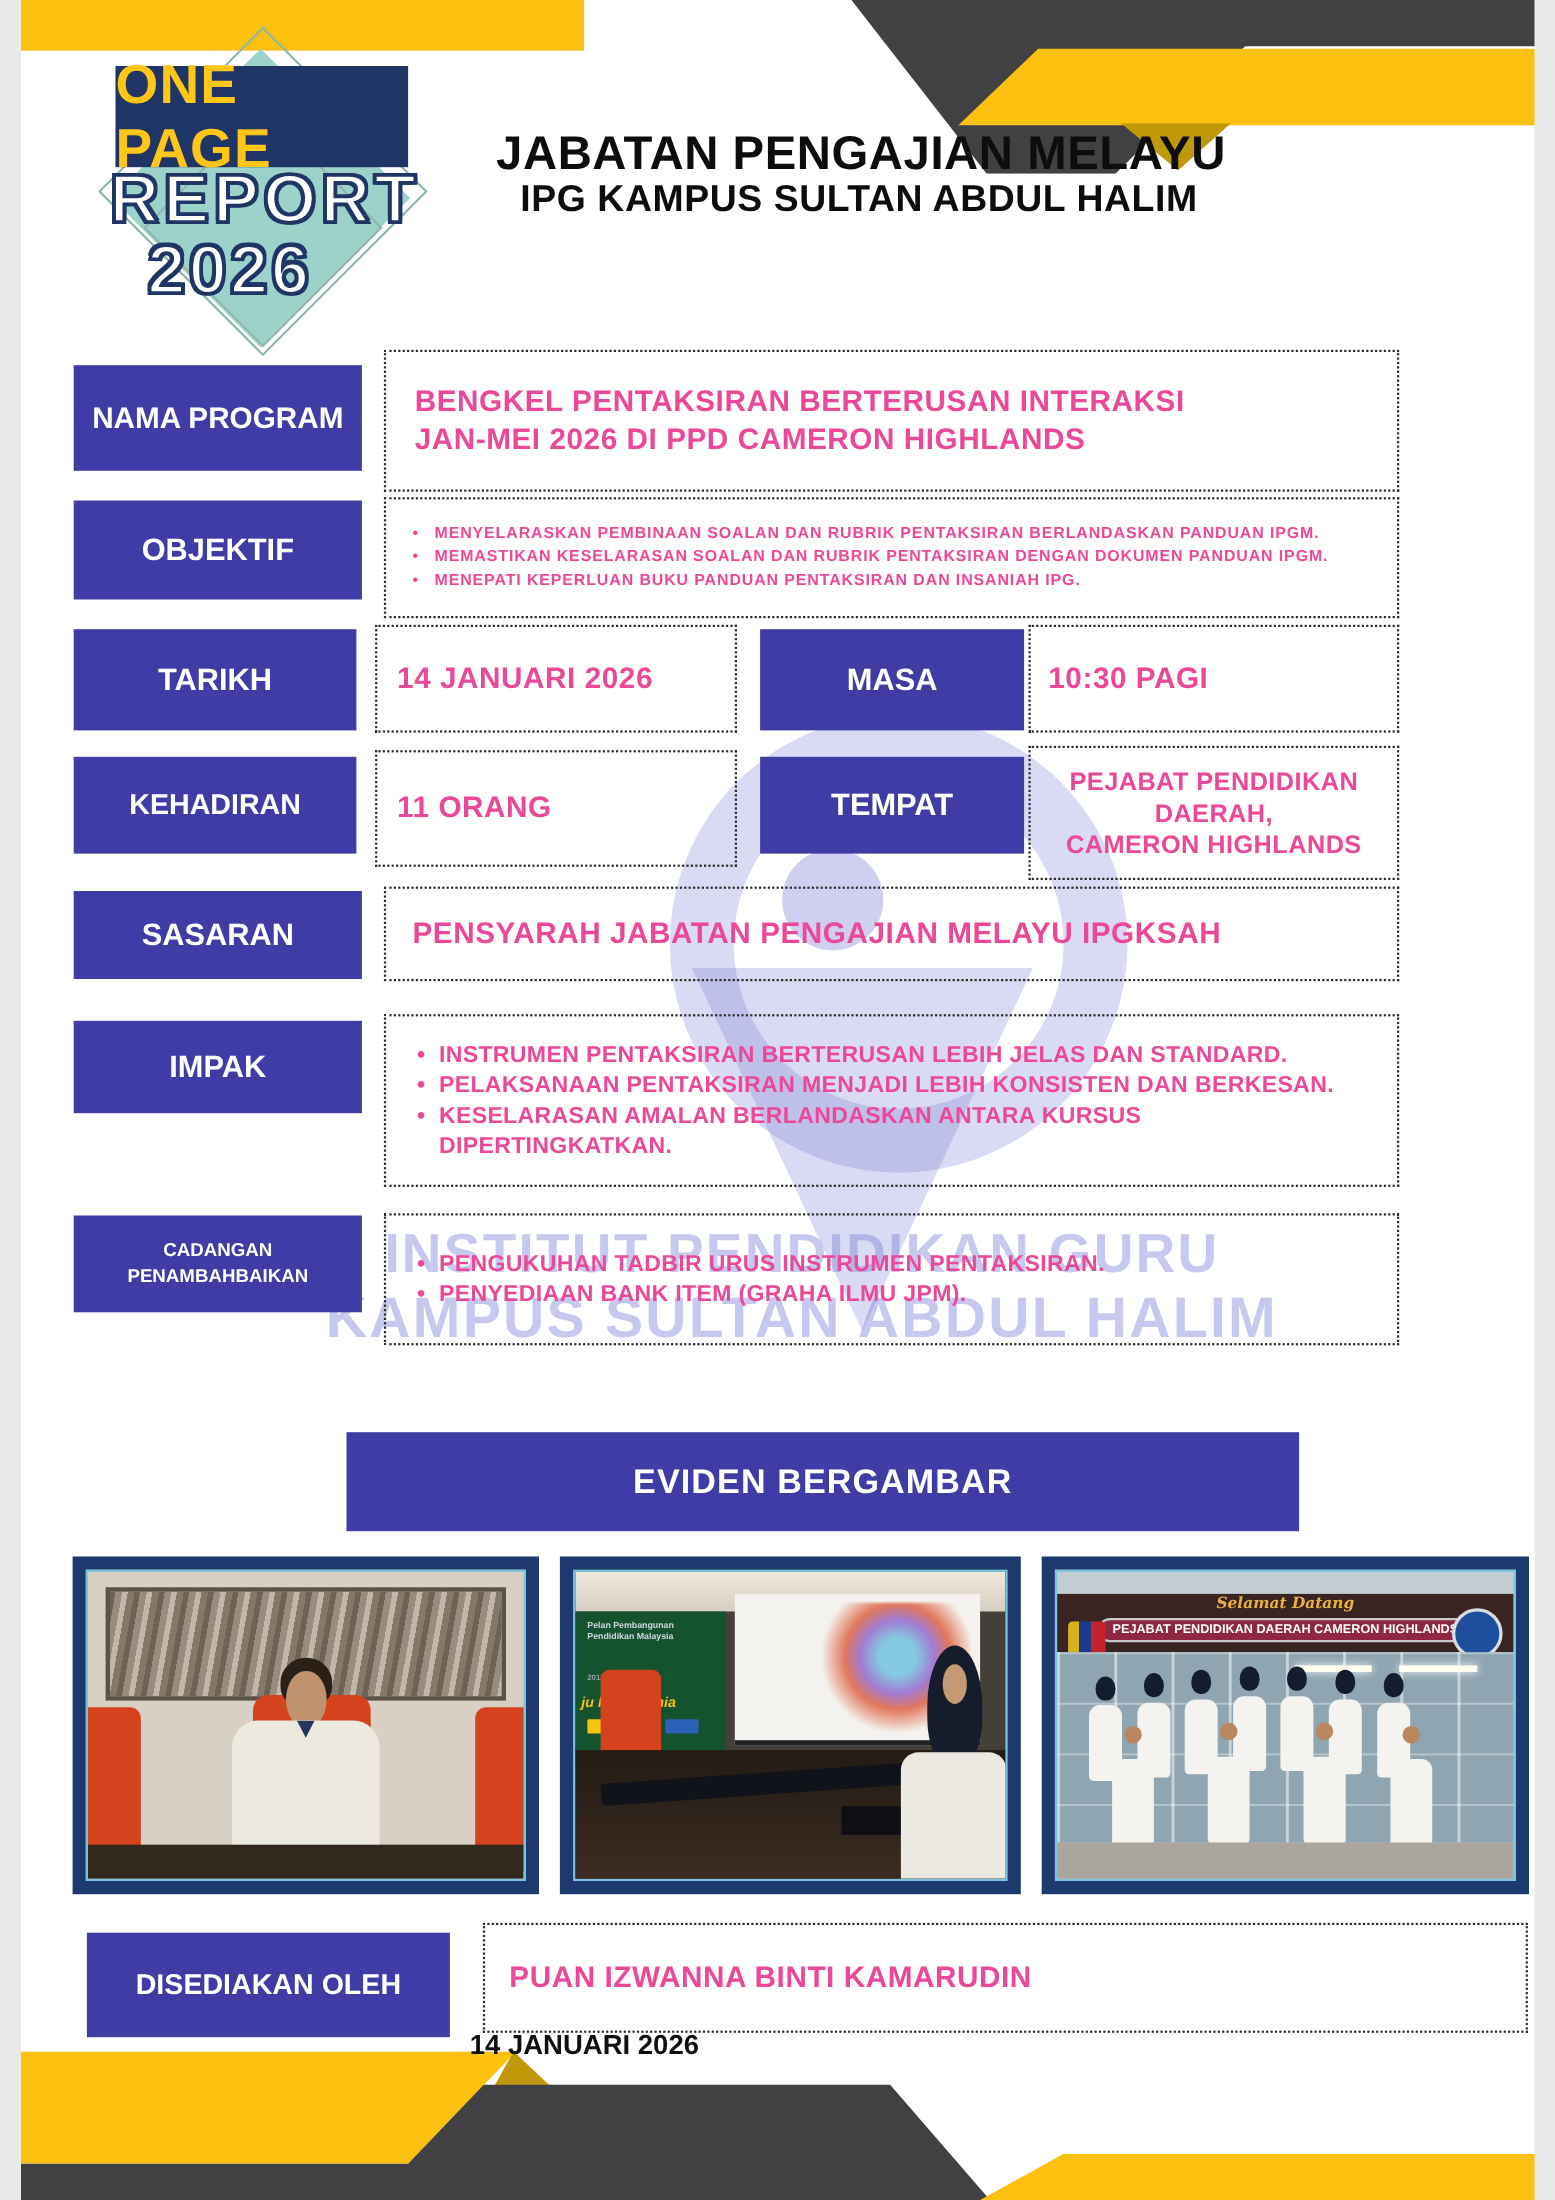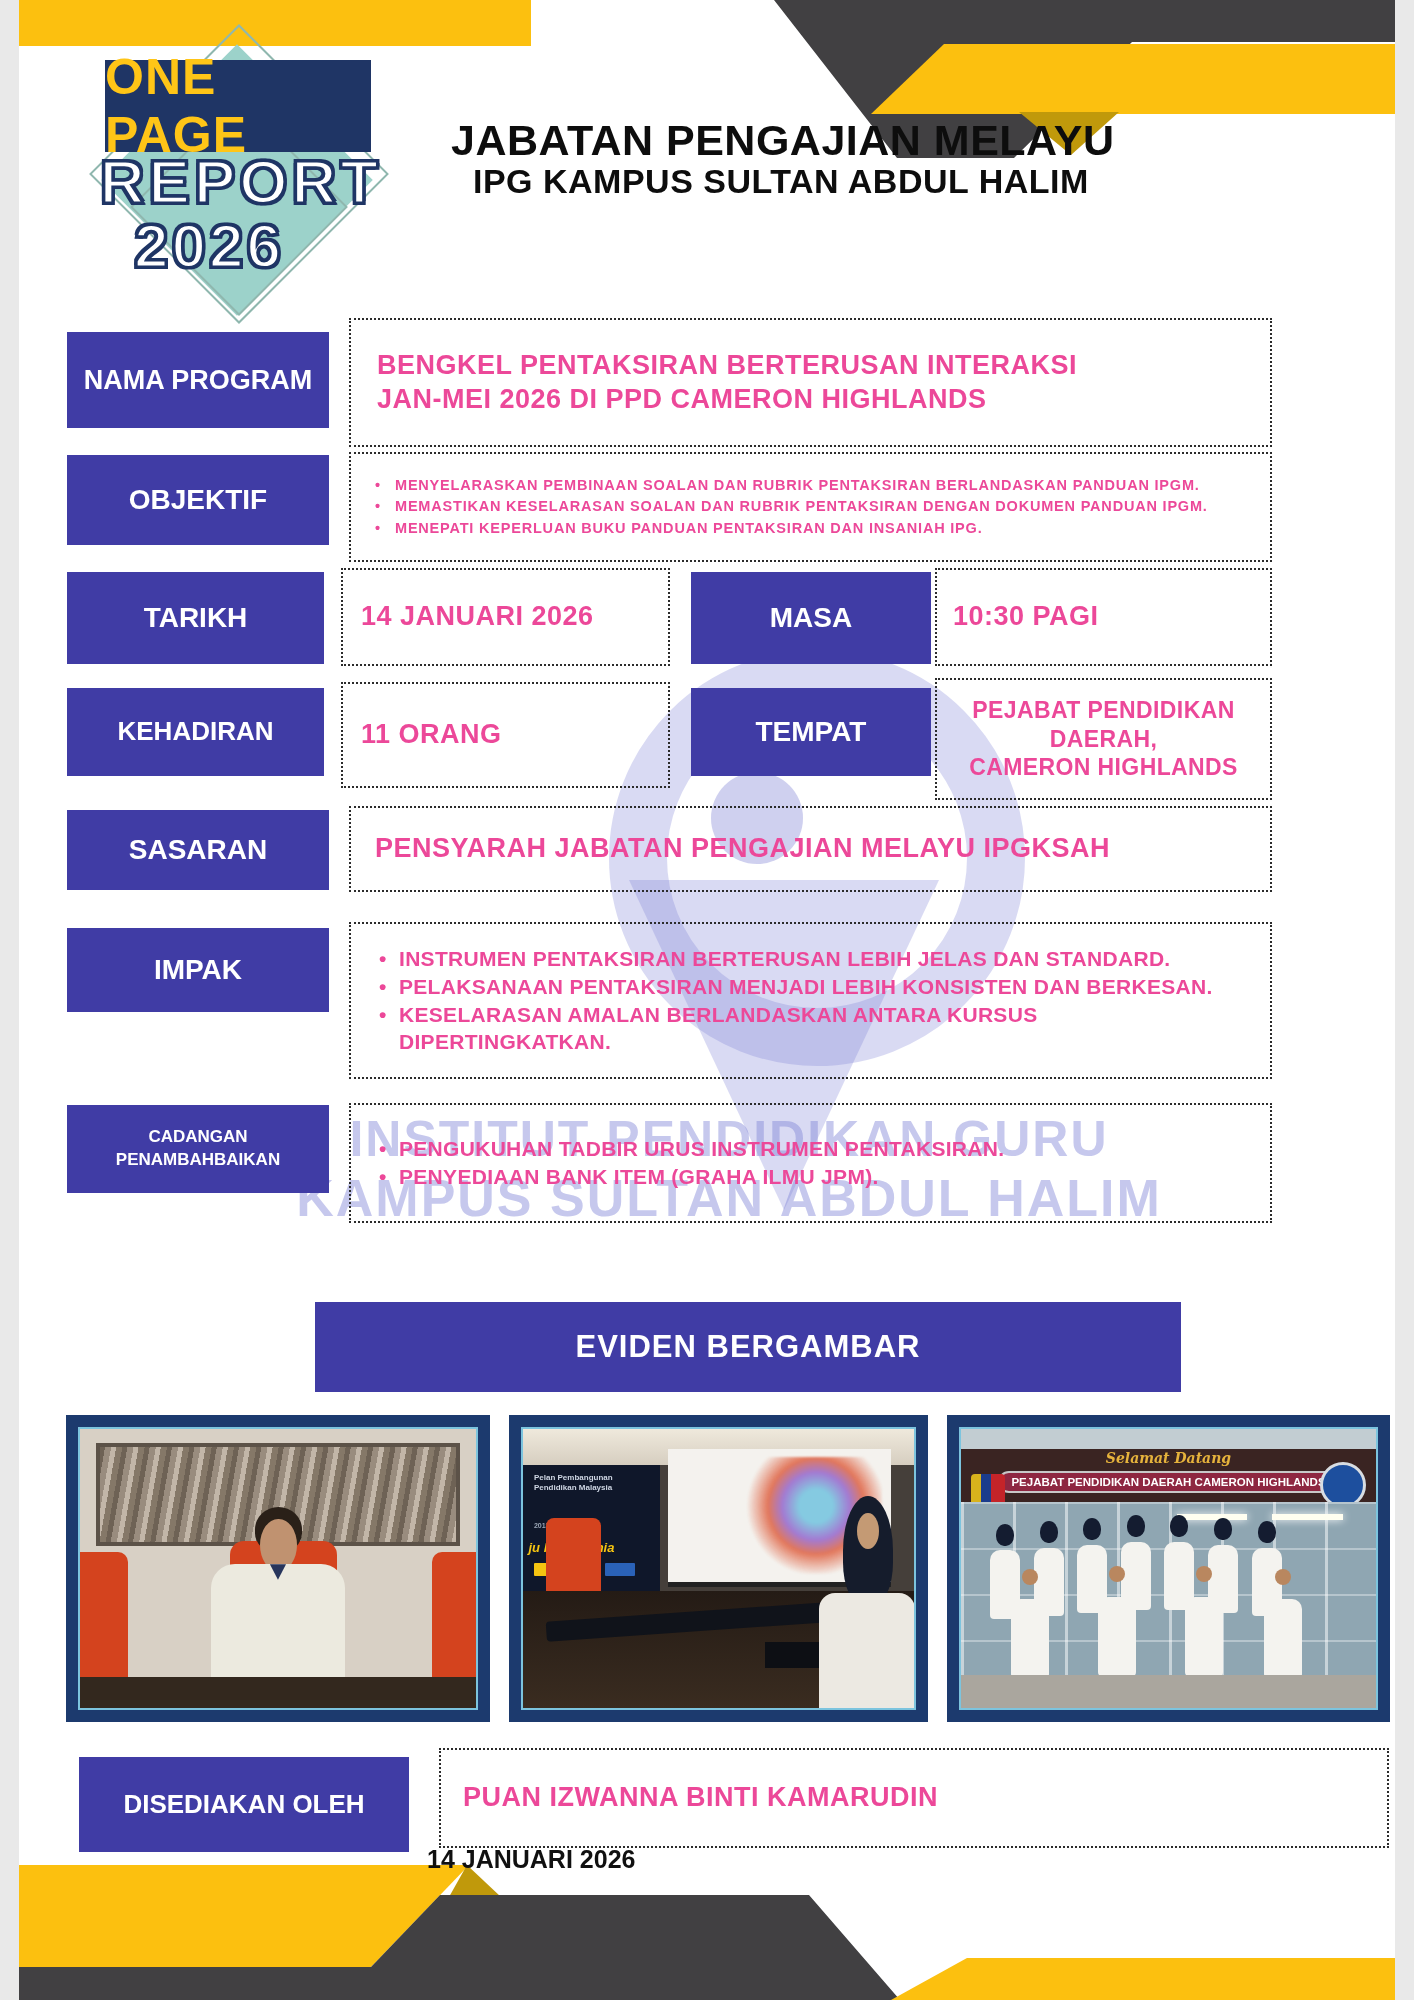--- a/index.html
+++ b/index.html
@@ -106,21 +106,21 @@
   .p1-cr{right:-5%;top:44%;width:16%;height:54%;}
   .p1-man{position:absolute;left:33%;top:28%;width:34%;height:62%;}
   .p1-hair{position:absolute;left:33%;top:0;width:35%;height:26%;background:#2a2018;border-radius:50% 50% 42% 42%;}
   .p1-head{position:absolute;left:37%;top:7%;width:27%;height:30%;background:#c09270;border-radius:50%;}
   .p1-body{position:absolute;left:0;top:33%;width:100%;height:67%;background:#eceadf;border-radius:24px 24px 0 0;}
   .p1-collar{position:absolute;left:44%;top:33%;width:12%;height:9%;background:#27355c;clip-path:polygon(0 0,100% 0,50% 100%);}
   .p1-table{position:absolute;left:0;bottom:0;width:100%;height:11%;background:#33281e;}
 
   .p2-bg{background:#453f3a;}
   .p2-ceiling{position:absolute;left:0;top:0;width:100%;height:13%;background:linear-gradient(#efe9dc,#d6cec0);}
-  .p2-wall{position:absolute;left:0;top:13%;width:35%;height:46%;background:#0f172a;}
+  .p2-wall{position:absolute;left:0;top:13%;width:35%;height:46%;background:#14532d;}
   .p2-poster-title{position:absolute;left:8%;top:6%;width:60%;color:#cdd5e2;font-size:8px;font-weight:700;line-height:1.3;}
   .p2-poster-years{position:absolute;left:8%;top:44%;color:#9aa5b5;font-size:7px;font-weight:700;}
   .p2-poster-text{position:absolute;left:4%;top:58%;color:#f5c411;font-size:13px;font-weight:900;font-style:italic;white-space:nowrap;}
   .p2-chip{position:absolute;border-radius:1px;}
   .p2-screen{position:absolute;left:37%;top:7%;width:57%;height:48%;background:#f4f2ee;border-bottom:5px solid #222;}
   .p2-splash{position:absolute;right:4%;top:6%;width:74%;height:88%;opacity:.9;filter:blur(1px);
     background:radial-gradient(circle at 60% 42%,#79c6e0 0 14%,#9a6fd0 28%,#e06a4c 40%,rgba(224,106,76,0) 58%);}
   .p2-table{position:absolute;left:0;bottom:0;width:100%;height:42%;background:linear-gradient(#241b15,#3a2c20);}
   .p2-console{position:absolute;left:6%;top:18%;width:72%;height:17%;background:#10131a;border-radius:4px;transform:rotate(-4deg);}
   .p2-laptop{position:absolute;left:62%;top:44%;width:17%;height:22%;background:#0d0f14;}

